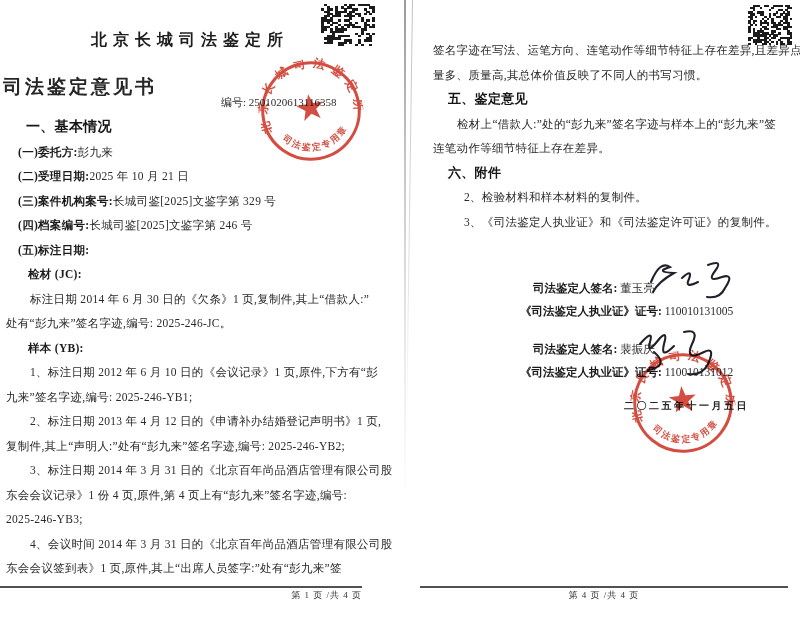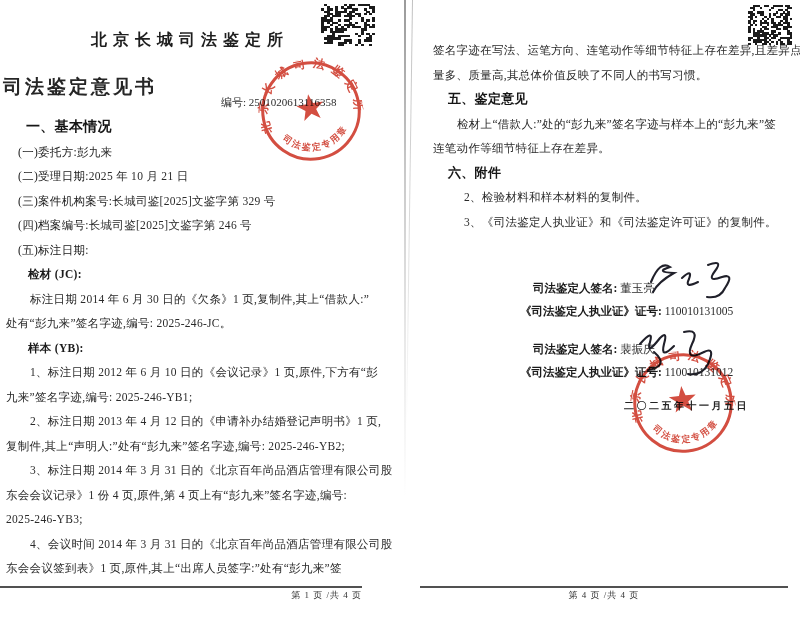--- a/index.html
+++ b/index.html
@@ -26,21 +26,21 @@
     font-size:19px;font-weight:bold;letter-spacing:3px;text-indent:3px;white-space:nowrap}
   .doc-no{position:absolute;top:95px;left:221px;font-size:11px;white-space:nowrap;color:#2b2b2b}
 
   
   .content{position:absolute}
   #lp .content{top:115px;left:2px;width:396px}
   #rp .content{top:38px;left:0;width:398px}
   .ln{line-height:24.5px;font-size:11.5px;letter-spacing:.3px;white-space:nowrap;color:#2a2a2a}
   #lp .ln.h{font-weight:bold;font-size:14px;padding-left:24px;color:#161616}
   #lp .ln.i{padding-left:16px}
-  #lp .ln.i .lbl{font-weight:normal;color:#1b1b1b}
+  #lp .ln.i .lbl{font-weight:bold;color:#1b1b1b}
   #lp .ln.s{font-weight:bold;padding-left:26px;color:#1b1b1b}
   #lp .ln.p{padding-left:28px}
   #lp .ln.w{padding-left:4px}
   #rp .ln.h{font-weight:bold;font-size:13px;padding-left:48px;color:#161616}
   #rp .ln.p{padding-left:57px}
   #rp .ln.n{padding-left:64px}
   #rp .ln.w{padding-left:33px}
 
   
   .sig-line{position:absolute;font-size:11.5px;white-space:nowrap;color:#2a2a2a}

